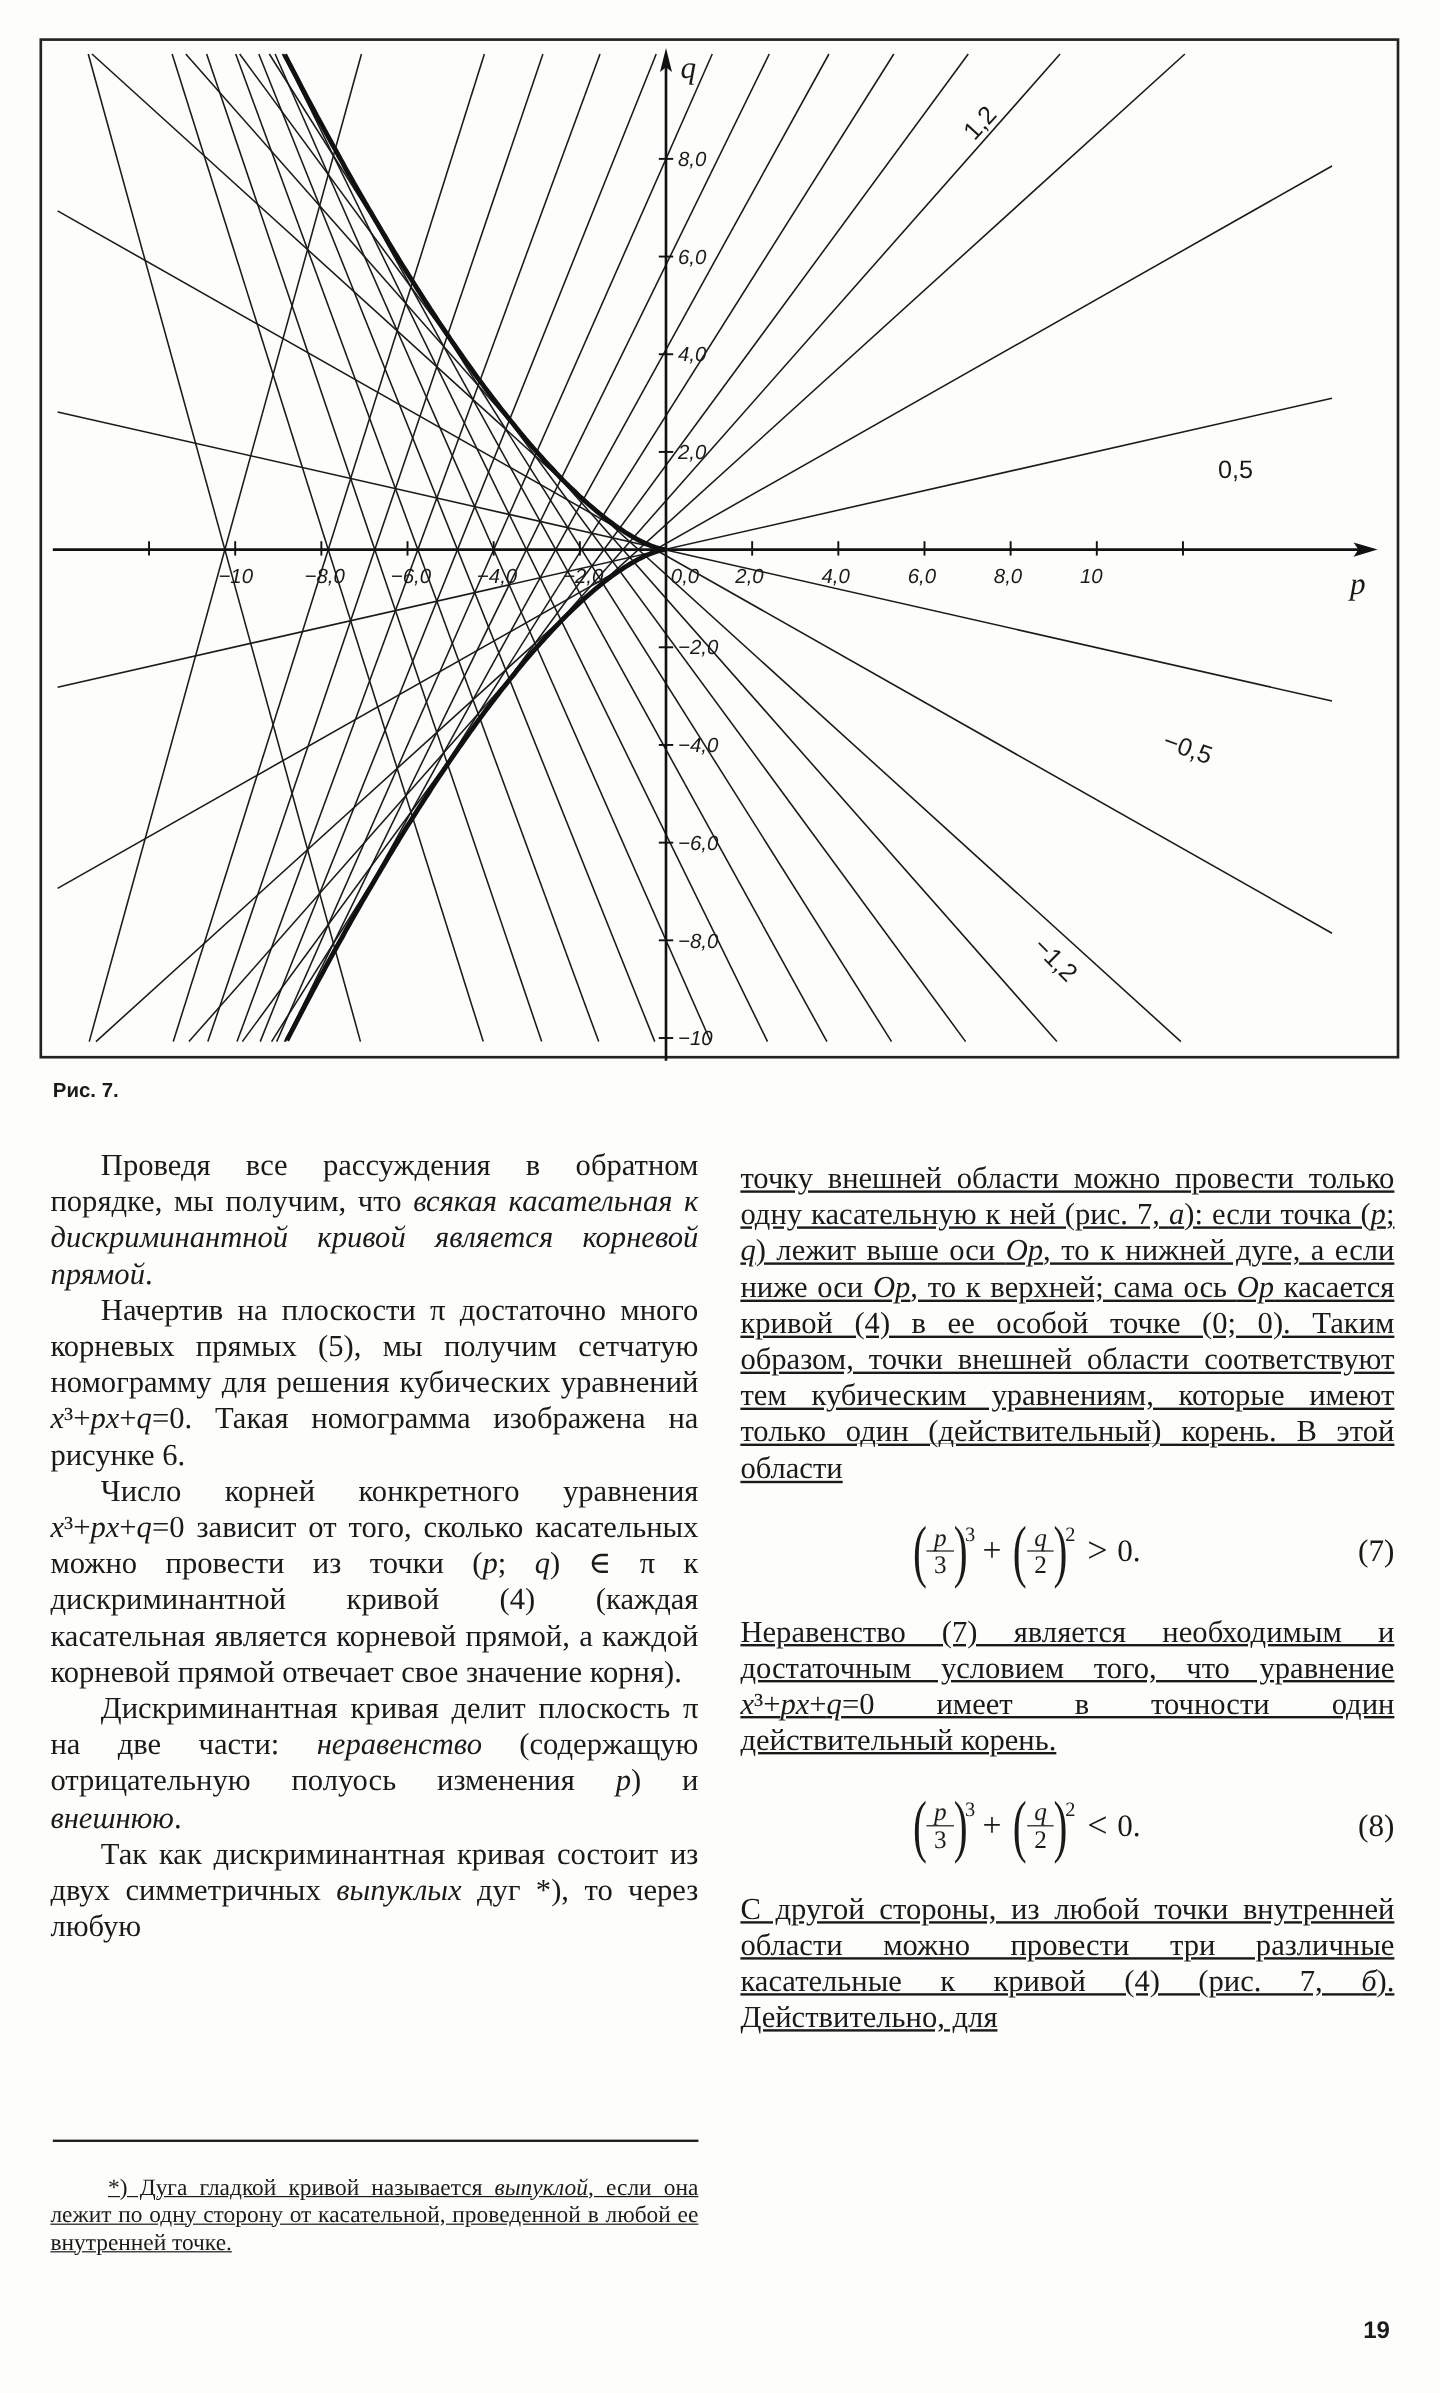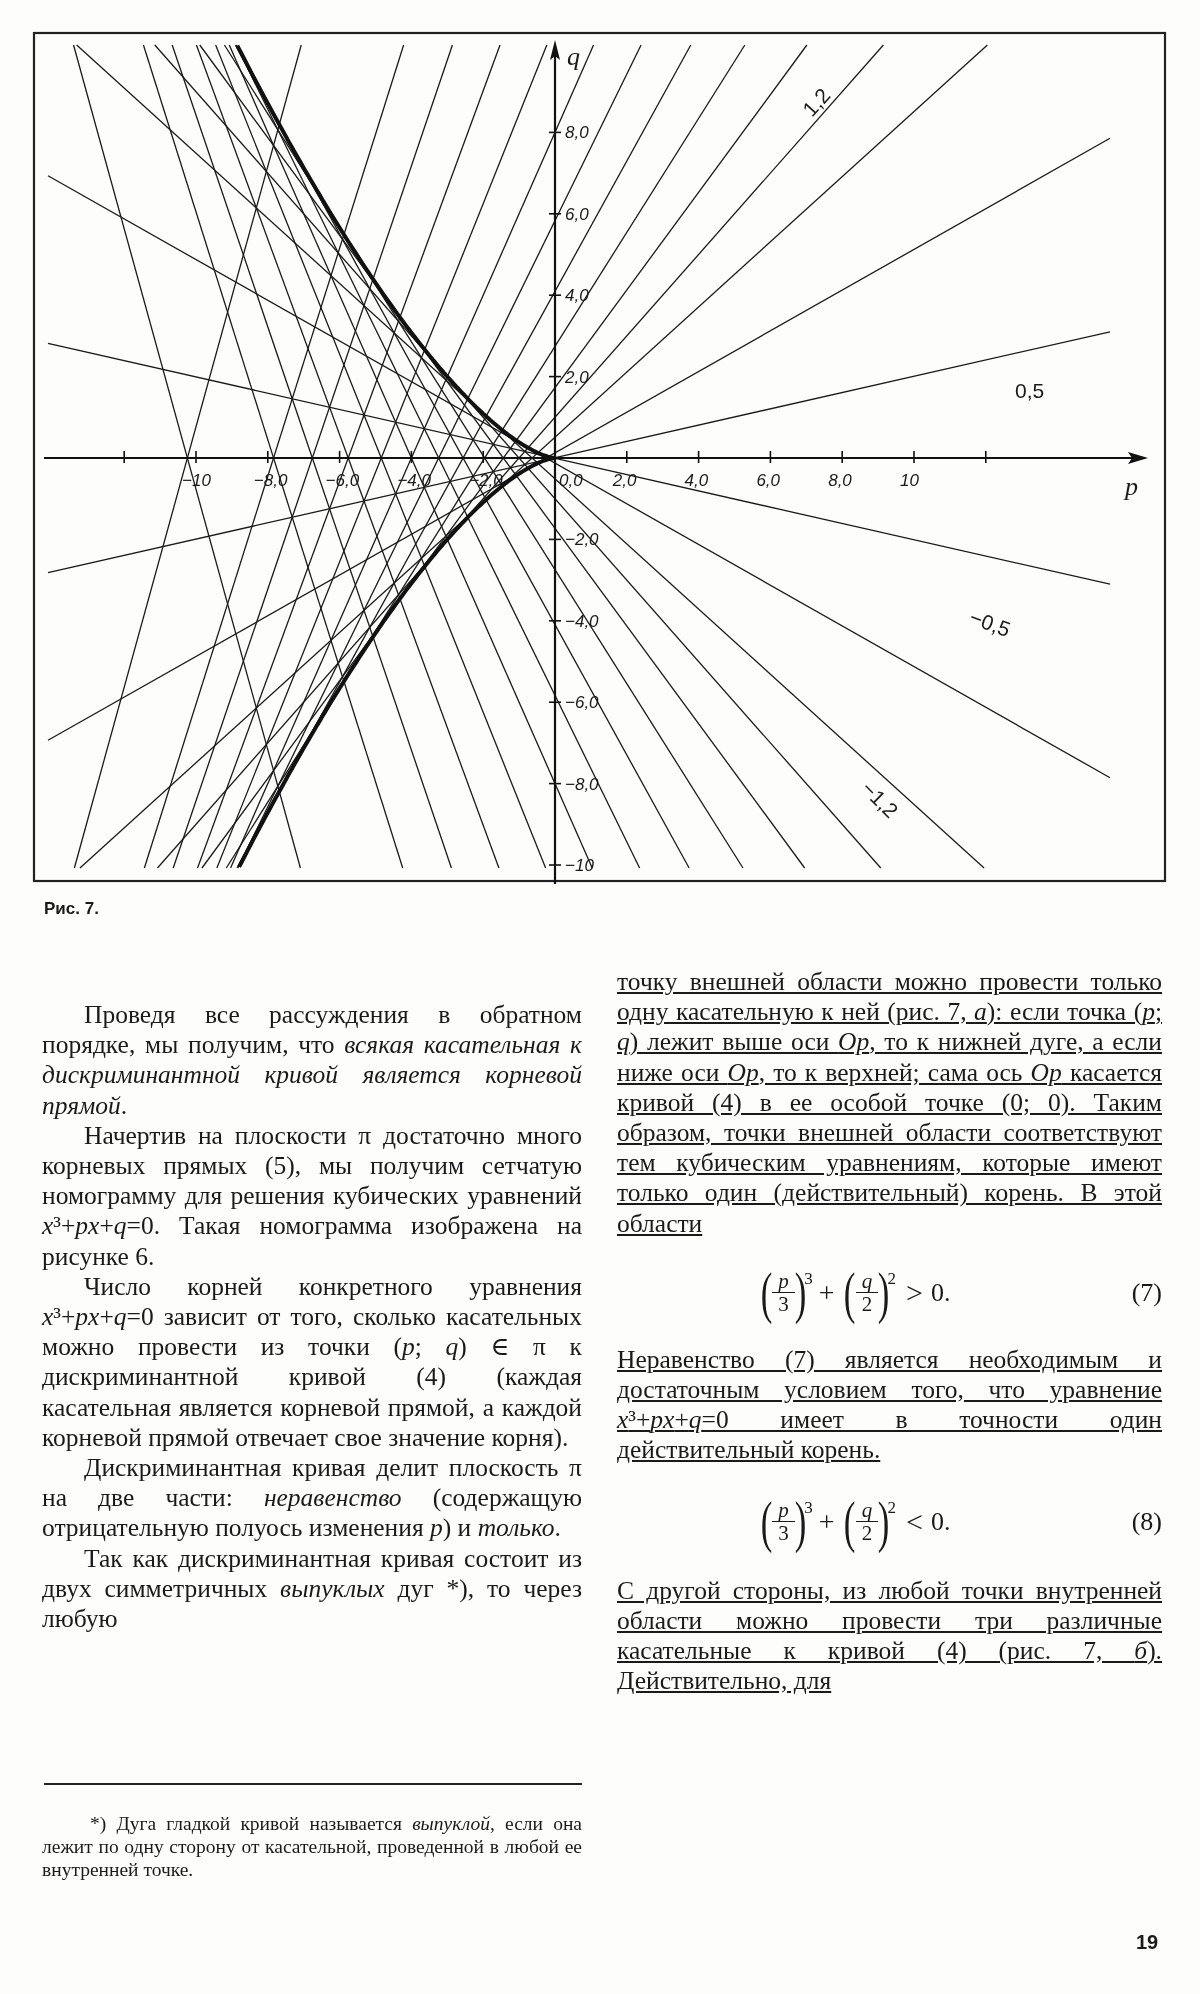--- a/index.html
+++ b/index.html
@@ -7,34 +7,34 @@
          font-family:"Liberation Serif","DejaVu Serif",serif; color:#1a1a1a; }
   #figure { position:absolute; left:0; top:0; width:1200px; height:900px; }
   #figure svg { width:1200px; height:900px; display:block; }
   .tick-label { font-family:"Liberation Sans","DejaVu Sans",sans-serif; font-style:italic; font-size:17px; fill:#1a1a1a; }
   .axis-name { font-family:"Liberation Serif","DejaVu Serif",serif; font-style:italic; font-size:26px; fill:#1a1a1a; }
   .line-label { font-family:"Liberation Sans","DejaVu Sans",sans-serif; font-size:21px; fill:#1a1a1a; }
   .caption { position:absolute; left:44px; top:899px; font-family:"Liberation Sans","DejaVu Sans",sans-serif; font-weight:bold; font-size:17px; }
   .col { position:absolute; font-size:25.5px; line-height:30.2px; text-align:justify; }
   .col p { margin:0; }
   .indent { text-indent:42px; }
-  .col-left { left:42px; top:1000px; width:540px; }
+  .col-left { left:42px; top:956px; width:540px; }
   .col-right { left:617px; top:967px; width:545px;text-decoration:underline; }
   em, .it { font-style:italic; }
   .formula { position:relative; height:80px; display:flex; align-items:center; }
   .formula .expr { position:absolute; left:140px; display:flex; align-items:center; font-size:26px; }
   .formula .num { position:absolute; right:0; font-size:26px; }
   .paren { font-size:58px; font-weight:200; line-height:1; transform:scaleX(0.6); display:inline-block; }
   .frac { display:inline-flex; flex-direction:column; align-items:center; font-size:21px; line-height:22px; margin:0 -4px; }
   .frac .top { font-style:italic; border-bottom:1.5px solid #1a1a1a; padding:0 6px; }
   sup.pw { font-size:17px; position:relative; top:-14px; margin-left:-6px; }
   .op { margin:0 6px; font-size:28px; }
   .rel { margin:0 8px 0 10px; font-size:30px; }
   .footnote-rule { position:absolute; left:44px; top:1783px; width:538px; height:0; border-top:2px solid #222; }
-  .footnote { position:absolute; left:42px; top:1792px; width:540px; font-size:19.5px; line-height:23px; text-align:justify; }
+  .footnote { position:absolute; left:42px; top:1792px; width:540px; font-size:19.5px; line-height:23px; text-align:justify;text-decoration:underline; }
   .footnote .indent { text-indent:48px; }
   .page-number { position:absolute; left:1136px; top:1931px; font-family:"Liberation Sans","DejaVu Sans",sans-serif; font-weight:bold; font-size:20px; }
 </style>
 </head>
 <body>
 
 <div id="figure">
   <svg id="chart-svg" viewBox="0 0 1200 900" xmlns="http://www.w3.org/2000/svg">
     <rect x="34" y="33" width="1131" height="848" fill="none" stroke="#222" stroke-width="2.2"></rect>
     <g id="root-lines">
@@ -129,21 +129,21 @@
   </svg>
 </div>
 
 <div class="caption">Рис. 7.</div>
 
 <div class="col col-left">
   <div id="left-paras">
       <p class="indent">Проведя все рассуждения в обратном порядке, мы получим, что <em>всякая касательная к дискриминантной кривой является корневой прямой</em>.</p>
       <p class="indent">Начертив на плоскости π достаточно много корневых прямых (5), мы получим сетчатую номограмму для решения кубических уравнений <em>x</em>³+<em>px</em>+<em>q</em>=0. Такая номограмма изображена на рисунке 6.</p>
       <p class="indent">Число корней конкретного уравнения <em>x</em>³+<em>px</em>+<em>q</em>=0 зависит от того, сколько касательных можно провести из точки (<em>p</em>; <em>q</em>) ∈ π к дискриминантной кривой (4) (каждая касательная является корневой прямой, а каждой корневой прямой отвечает свое значение корня).</p>
-      <p class="indent">Дискриминантная кривая делит плоскость π на две части: <em>неравенство</em> (содержащую отрицательную полуось изменения <em>p</em>) и <em>только</em>.</p>
+      <p class="indent">Дискриминантная кривая делит плоскость π на две части: <em>неравенство</em> (содержащую отрицательную полуось изменения <em>p</em>) и <em>внешнюю</em>.</p>
       <p class="indent">Так как дискриминантная кривая состоит из двух симметричных <em>выпуклых</em> дуг *), то через любую</p>
     </div>
 </div>
 
 <div class="col col-right">
   <div id="right-top">
       <p>точку внешней области можно провести только одну касательную к ней (рис. 7, <em>а</em>): если точка (<em>p</em>; <em>q</em>) лежит выше оси <em>Op</em>, то к нижней дуге, а если ниже оси <em>Op</em>, то к верхней; сама ось <em>Op</em> касается кривой (4) в ее особой точке (0; 0). Таким образом, точки внешней области соответствуют тем кубическим уравнениям, которые имеют только один (действительный) корень. В этой области</p>
     </div>
   <div class="formula" style="margin-top:14px;margin-bottom:12px;">
     <div class="expr">

